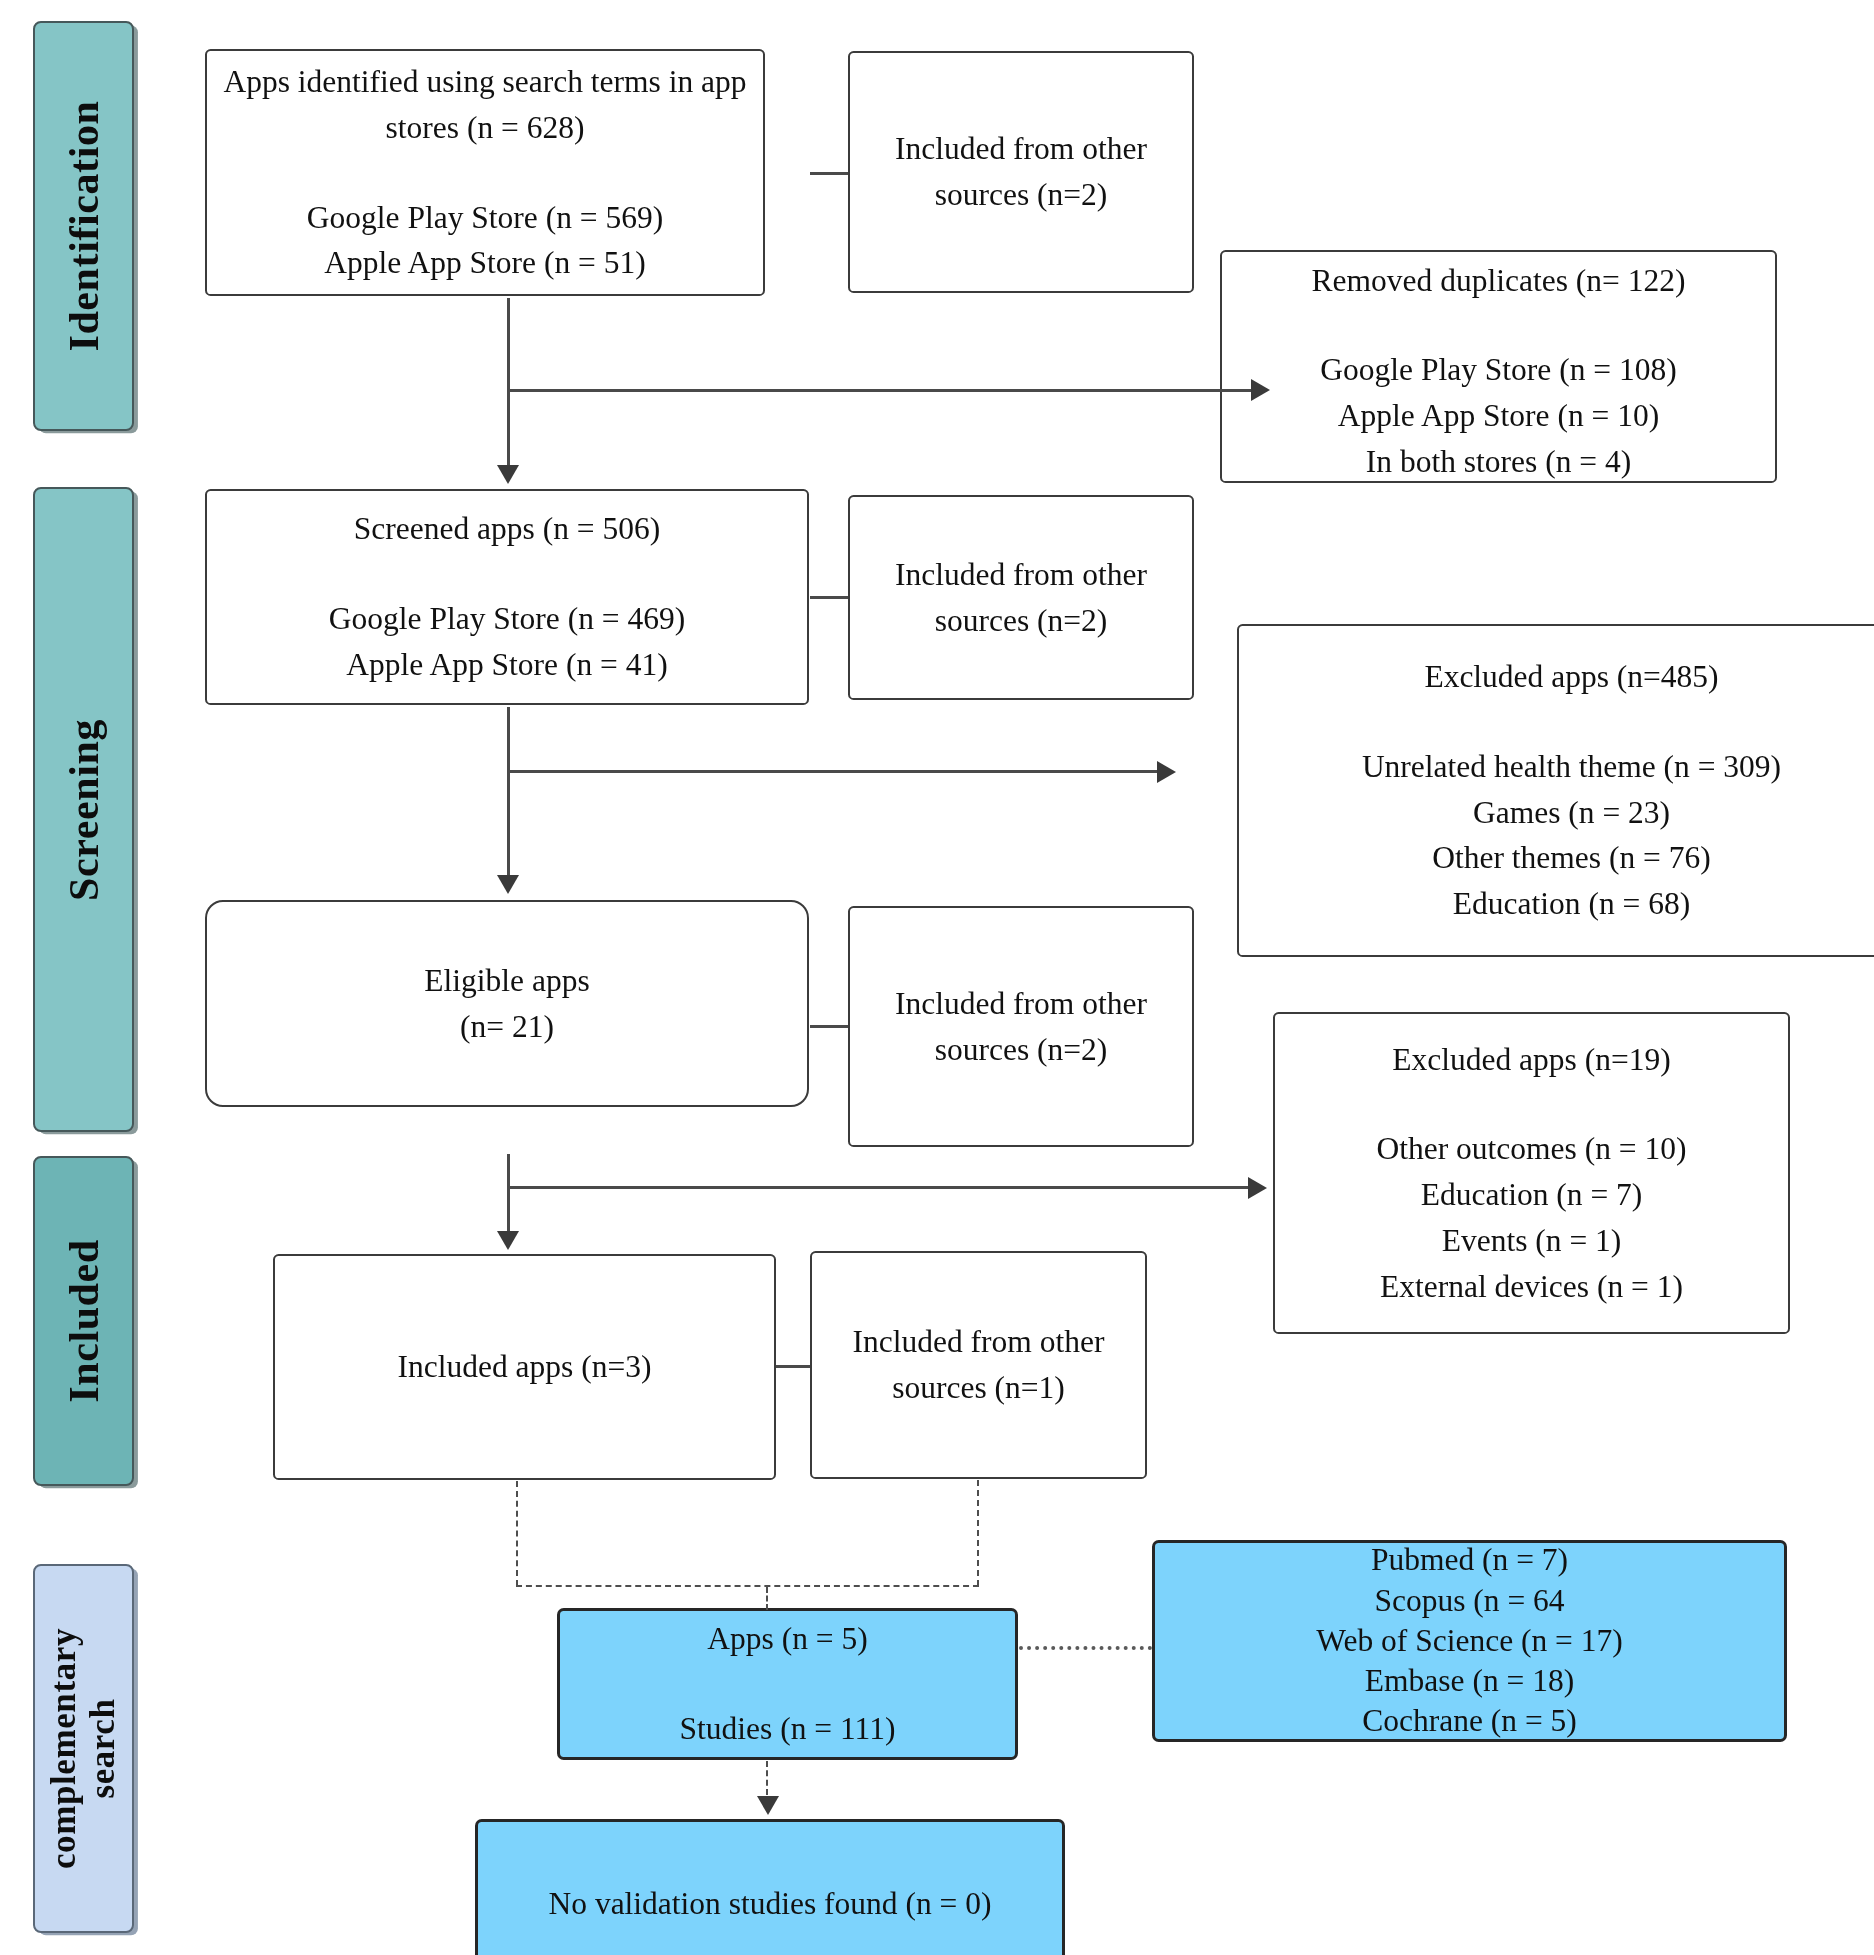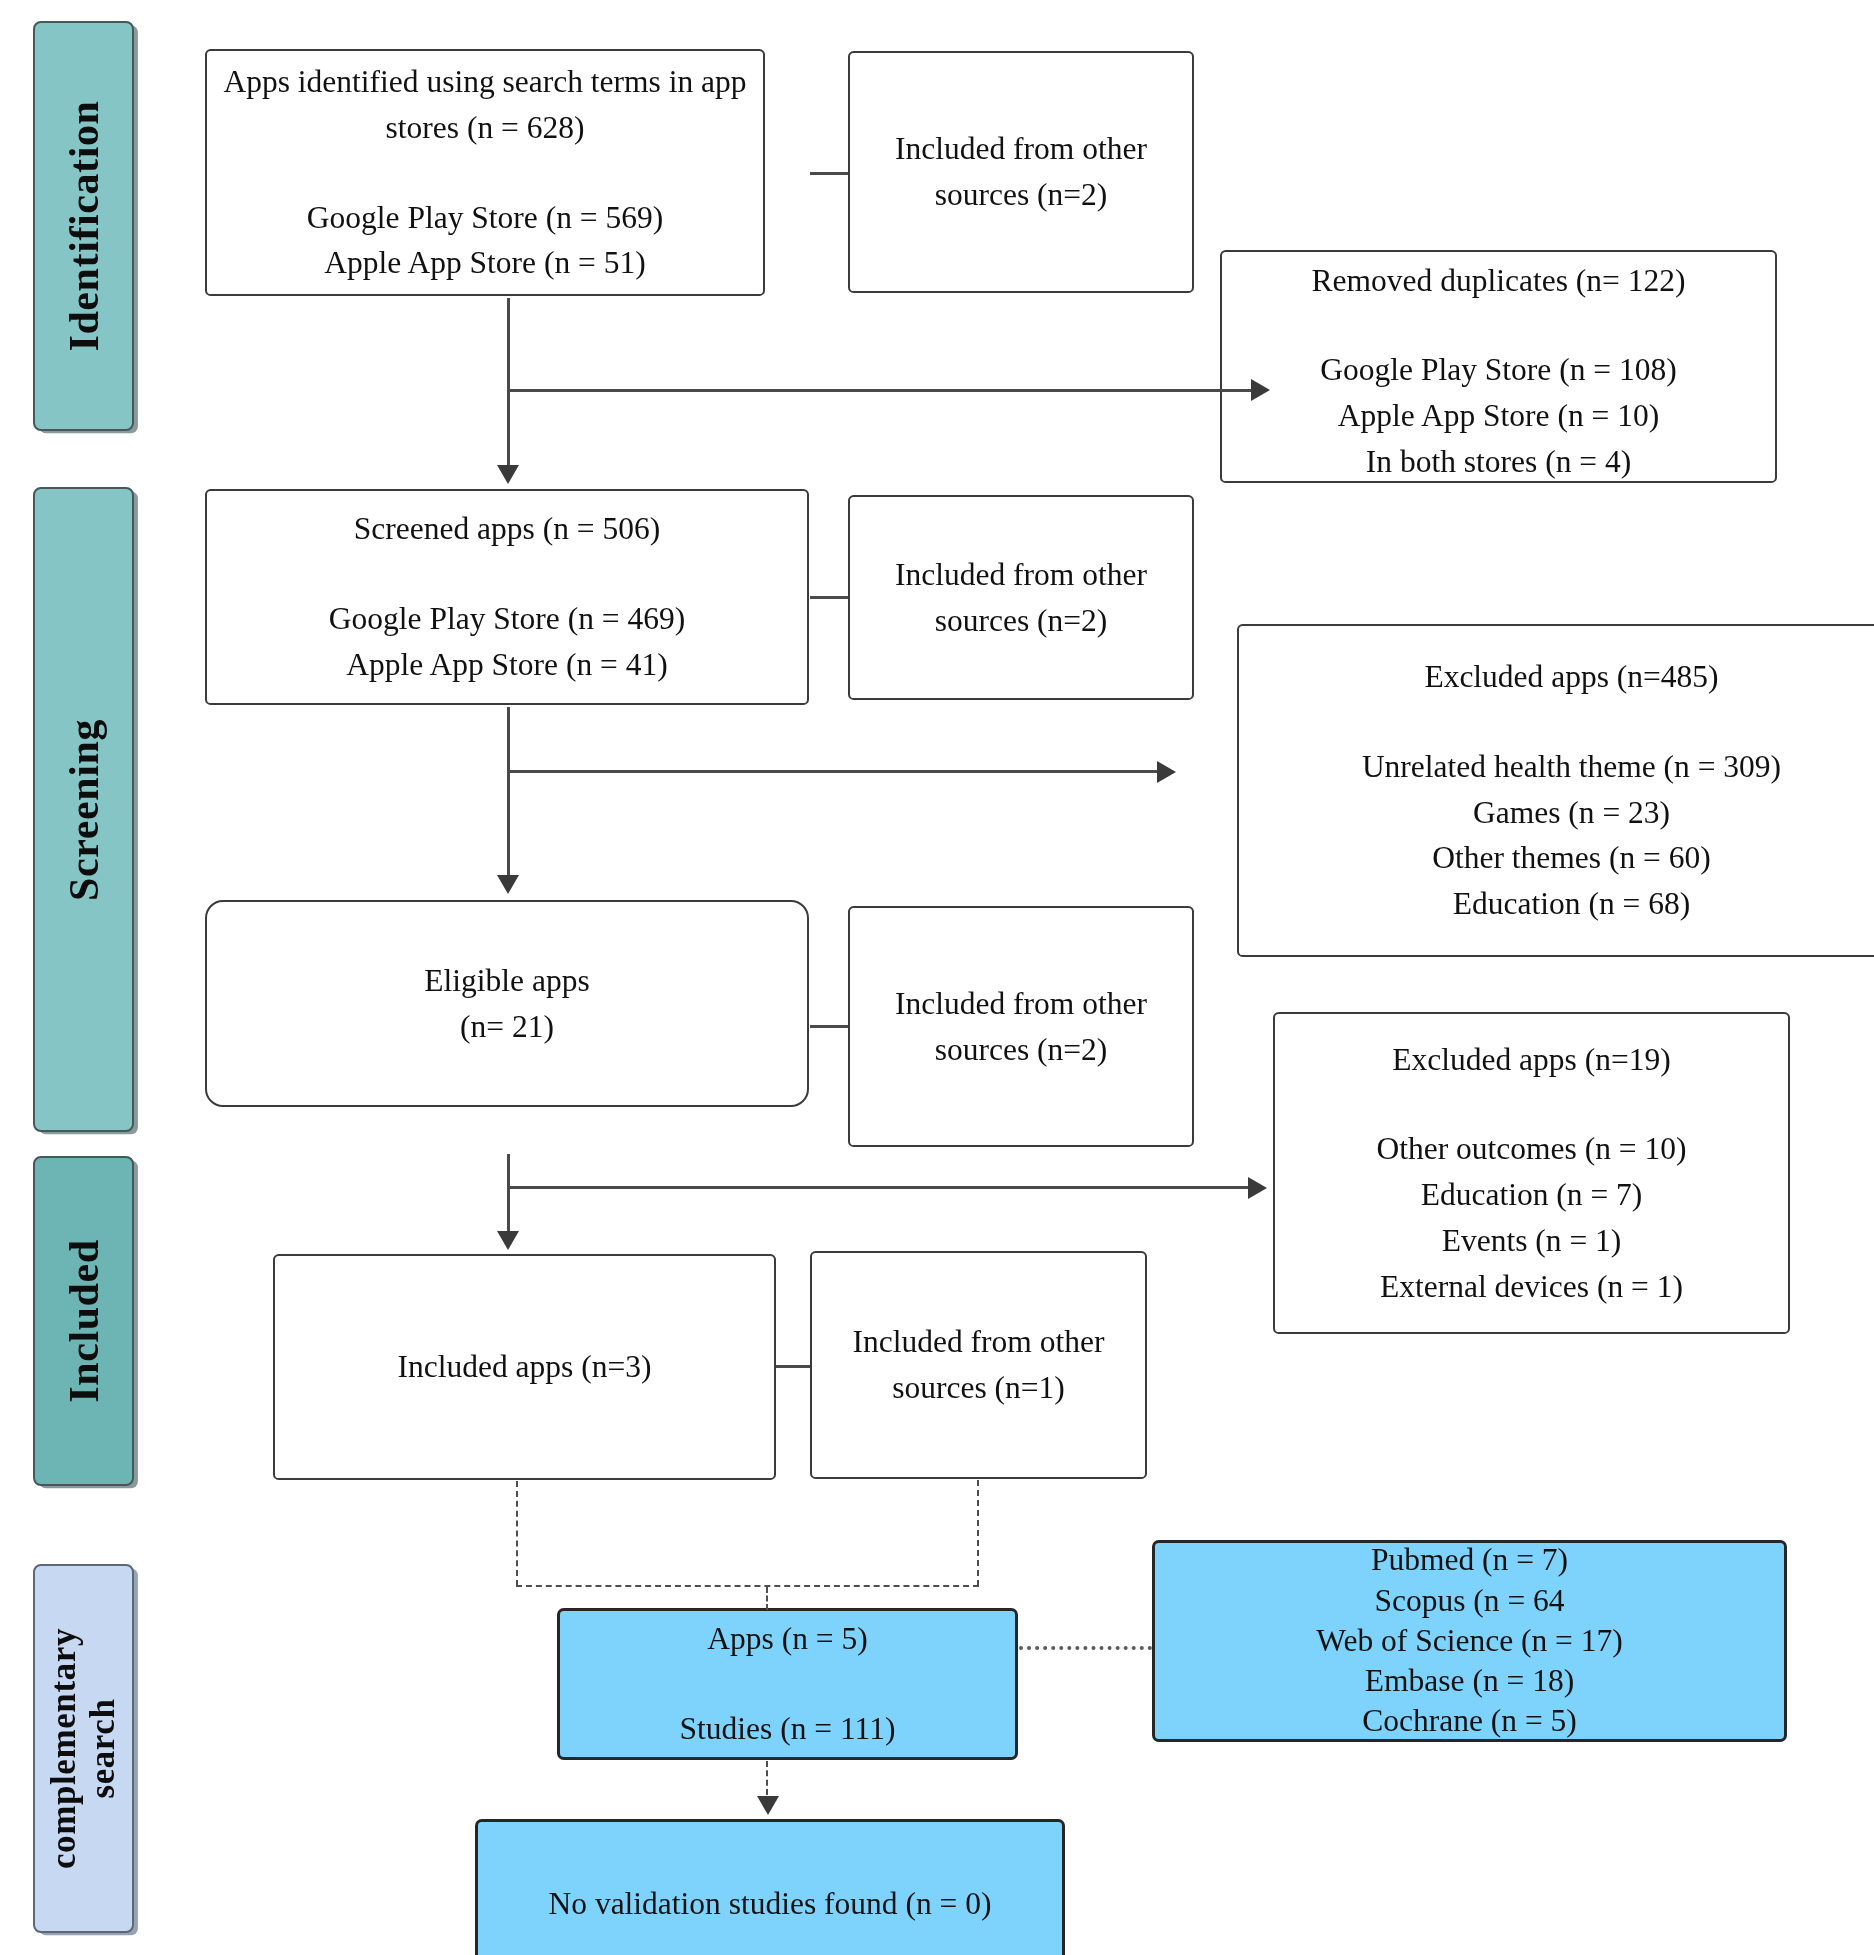--- a/index.html
+++ b/index.html
@@ -163,21 +163,21 @@
     <div class="gap">Google Play Store (n = 469)</div>
     <div>Apple App Store (n = 41)</div>
   </div>
   <div class="box" id="box-included-other-2">
     <div>Included from other sources (n=2)</div>
   </div>
   <div class="box" id="box-excluded-screening">
     <div>Excluded apps (n=485)</div>
     <div class="gap">Unrelated health theme (n = 309)</div>
     <div>Games (n = 23)</div>
-    <div>Other themes (n = 60)</div>
+    <div>Other themes (n = 76)</div>
     <div>Education (n = 68)</div>
   </div>
 
   <div class="box" id="box-eligible">
     <div>Eligible apps</div>
     <div>(n= 21)</div>
   </div>
   <div class="box" id="box-included-other-3">
     <div>Included from other sources (n=2)</div>
   </div>

